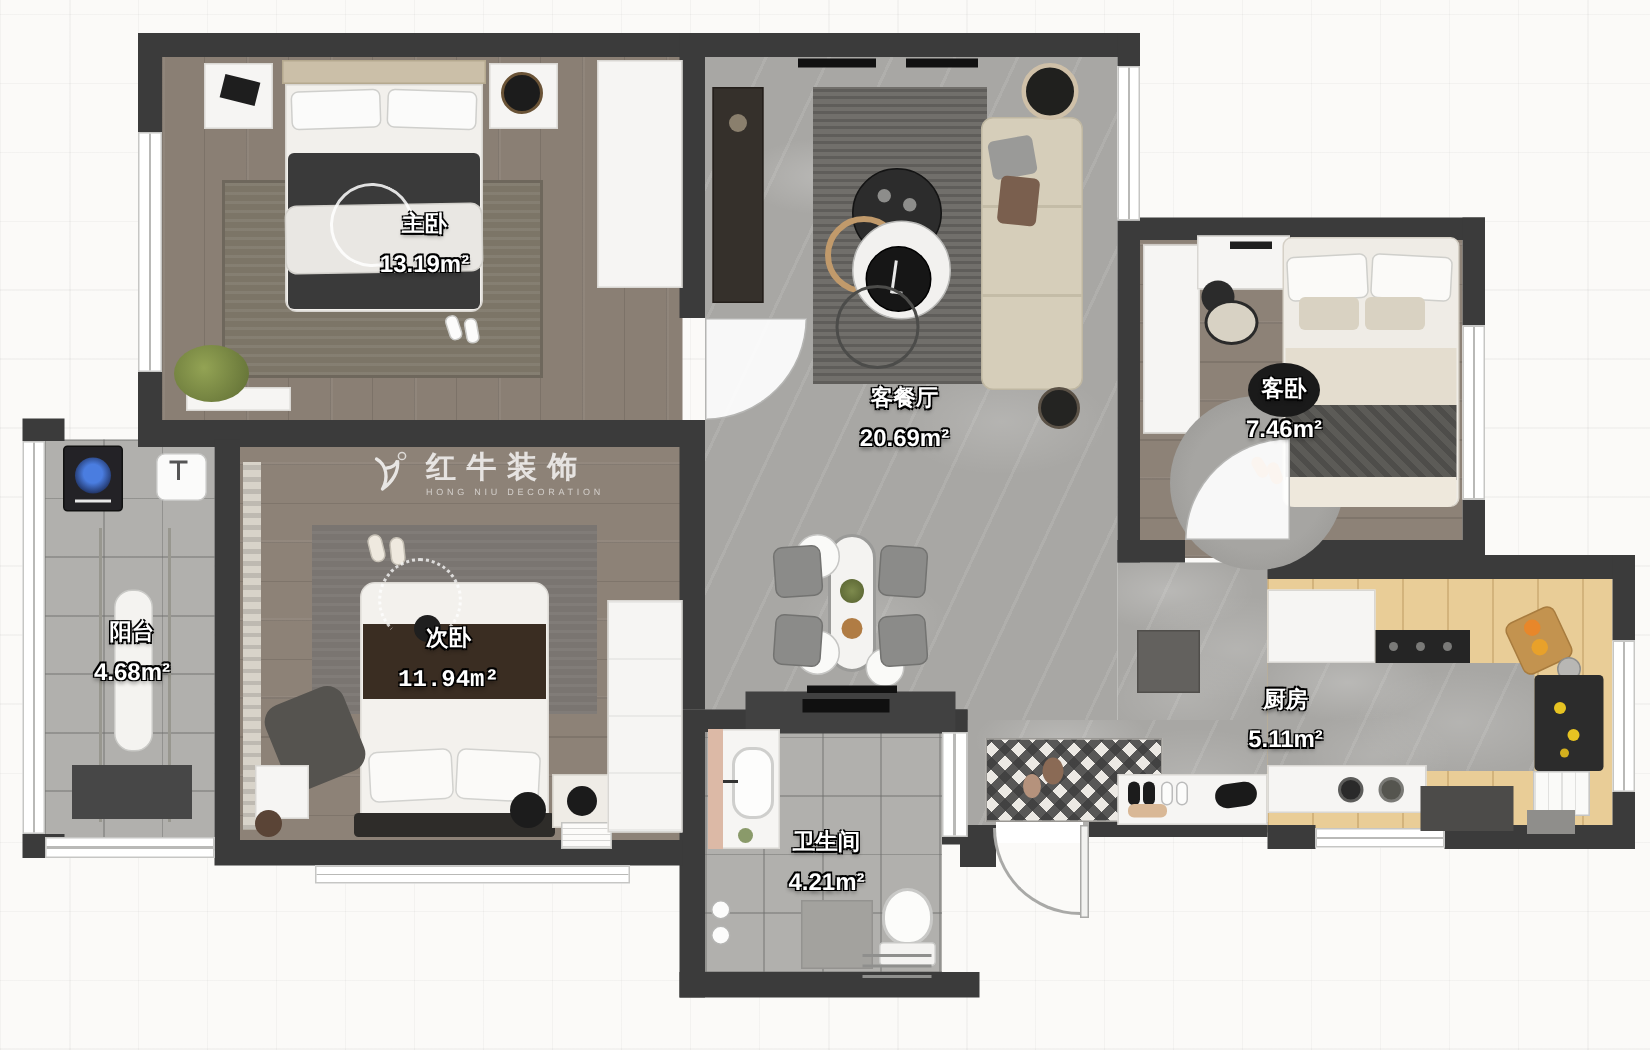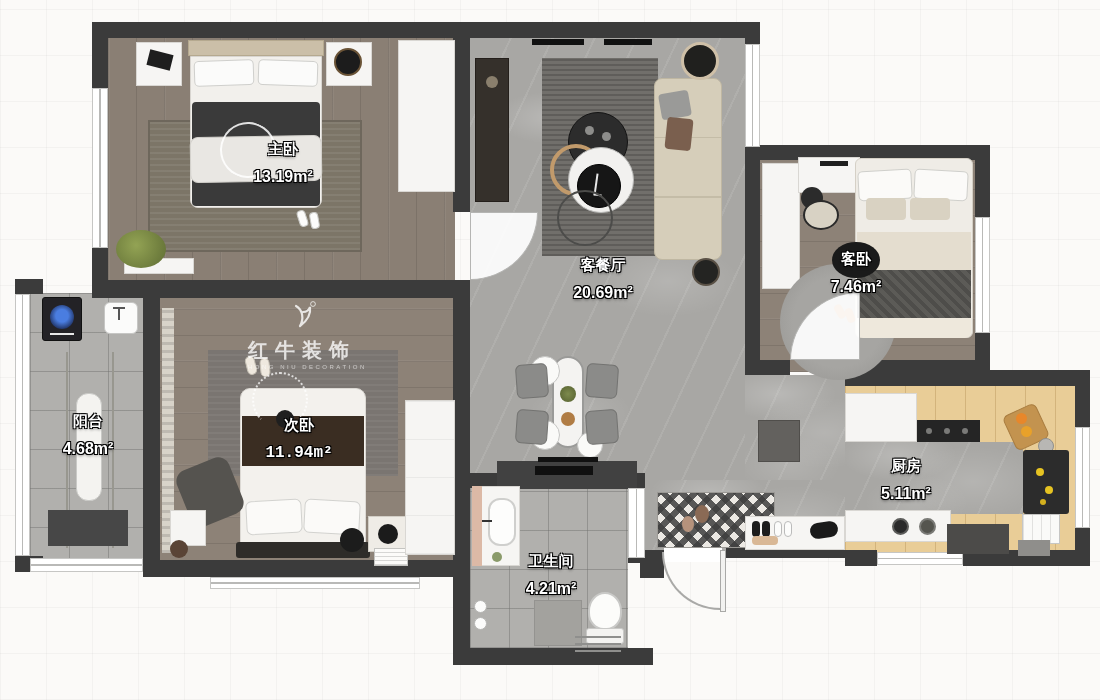--- a/index.html
+++ b/index.html
@@ -42,21 +42,21 @@
       background-image:repeating-linear-gradient(0deg, rgba(255,255,255,.05) 0 2px, transparent 2px 6px);}
   .room-label{position:absolute;transform:translateX(-50%);text-align:center;color:#fff;
       font-weight:bold;z-index:40;pointer-events:none;white-space:nowrap;}
   .room-label .nm{font-size:15px;margin-bottom:9px;
       text-shadow:-1px -1px 0 #000,1px -1px 0 #000,-1px 1px 0 #000,1px 1px 0 #000,0 2px 3px rgba(0,0,0,.45);}
   .room-label .ar{font-size:16px;
       text-shadow:-1px -1px 0 #000,1px -1px 0 #000,-1px 1px 0 #000,1px 1px 0 #000,0 2px 3px rgba(0,0,0,.45);}
   .arc{position:absolute;background:rgba(255,255,255,.92);border:1px solid #b5b5b3;box-sizing:border-box;z-index:30;}
   .circle{border-radius:50%;position:absolute;box-sizing:border-box;}
   .watermark{position:absolute;left:248px;top:300px;display:flex;align-items:center;gap:8px;
-      color:rgba(255,255,255,.78);z-index:45;flex-direction:column;}
+      color:rgba(255,255,255,.78);z-index:45;}
   .wm-cn{font-size:20px;font-weight:bold;letter-spacing:7px;line-height:1;}
   .wm-en{font-size:6px;letter-spacing:2.5px;margin-top:4px;color:rgba(255,255,255,.6);}
   .doormat{position:absolute;background-color:#ece9e4;border:1px solid #9a9894;box-sizing:border-box;
       background-image:
       repeating-linear-gradient(45deg, rgba(62,62,62,.85) 0 6px, transparent 6px 13px),
       repeating-linear-gradient(-45deg, rgba(62,62,62,.85) 0 6px, transparent 6px 13px);}
 </style>
 </head>
 <body>
 
@@ -282,21 +282,21 @@
     <div class="ar">11.94m²</div>
   </div>
   <div class="room-label" style="left:88px;top:412px;">
     <div class="nm">阳台</div>
     <div class="ar">4.68m²</div>
   </div>
   <div class="room-label" style="left:551px;top:552px;">
     <div class="nm">卫生间</div>
     <div class="ar">4.21m²</div>
   </div>
-  <div class="room-label" style="left:906px;top:457px;">
+  <div class="room-label" style="left:857px;top:457px;">
     <div class="nm">厨房</div>
     <div class="ar">5.11m²</div>
   </div>
 
   <div class="watermark">
     <span>
       <svg width="28" height="28" viewBox="0 0 28 28">
         <path d="M7 26 C11 19 10 10 3 6 M7 26 C14 21 18 14 17 7 C16 10 13 12 10 12" stroke="rgba(255,255,255,.8)" stroke-width="2.2" fill="none" stroke-linecap="round"></path>
         <circle cx="20" cy="4" r="2.4" fill="none" stroke="rgba(255,255,255,.7)" stroke-width="1"></circle>
       </svg>

